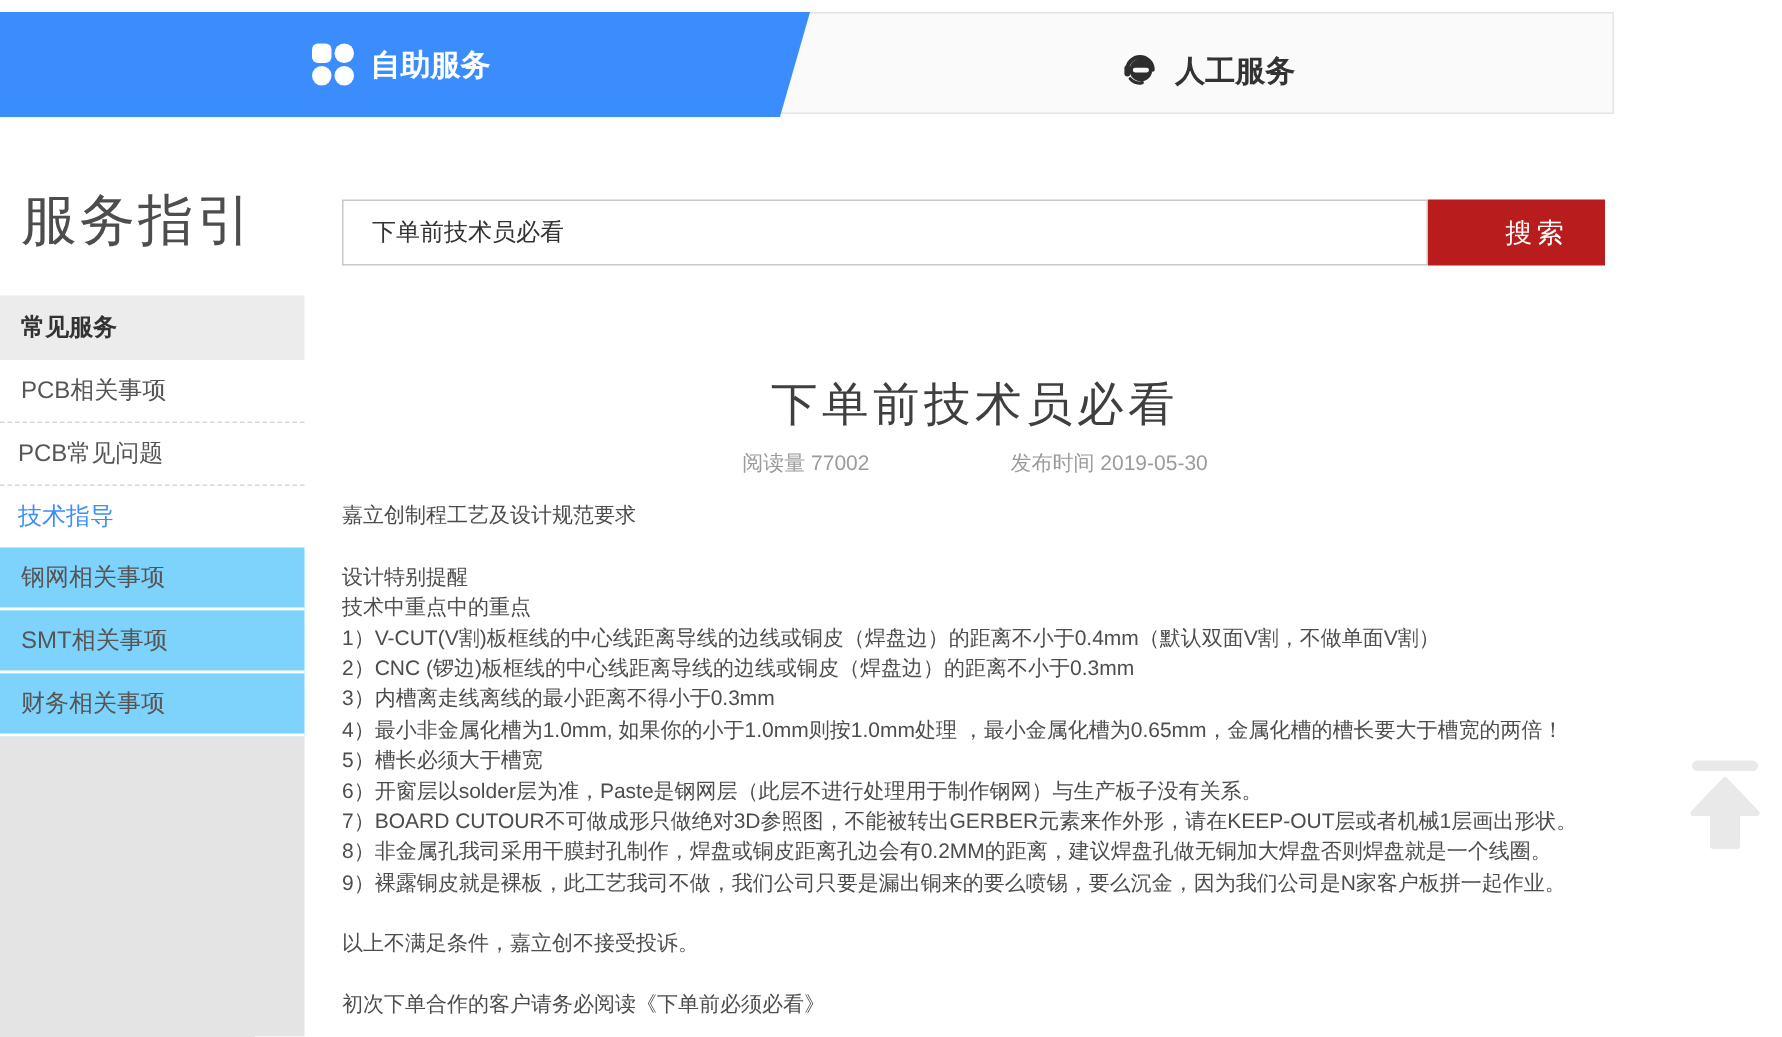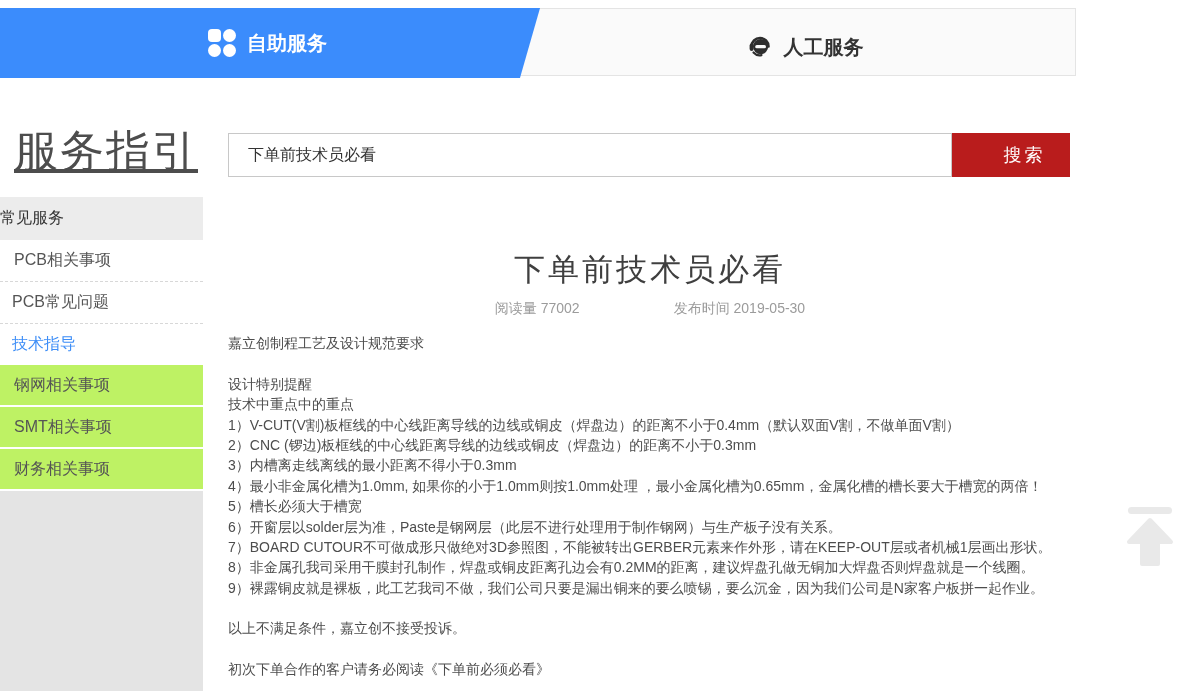--- a/index.html
+++ b/index.html
@@ -18,31 +18,31 @@
   .tab-self { position:absolute; left:0; top:8px; width:535px; height:70px;
               display:flex; align-items:center; justify-content:center; gap:11px;
               color:#fff; font-size:20px; font-weight:bold; cursor:pointer; }
   .apps-icon { width:28px; height:28px; display:grid; grid-template-columns:13px 13px;
                grid-template-rows:13px 13px; gap:2px; }
   .apps-icon span { background:#fff; border-radius:50%; }
   .apps-icon span:first-child { border-radius:4px; }
 
   
   .sidebar { position:absolute; left:0; top:78px; width:203px; height:613px; background:#fff; }
-  .side-title { position:absolute; left:14px; top:44px; font-size:44px; font-weight:400;
-                color:#4d4d4d; letter-spacing:2px;text-decoration:underline; }
+  .side-title { position:absolute; left:14px; top:44px; font-size:37px; font-weight:400;
+                color:#4d4d4d; letter-spacing:2px; }
   .side-nav { position:absolute; left:0; top:119px; width:203px; }
   .side-item { width:203px; display:flex; align-items:center; font-size:16px;
                color:#555; cursor:pointer; }
-  .side-item.header { height:43px; background:#ececec; font-weight:normal; color:#333;
-                      }
+  .side-item.header { height:43px; background:#ececec; font-weight:bold; color:#333;
+                      padding-left:14px; }
   .side-item.item { height:41px; padding-left:14px; background:#fff; }
   .side-item.subitem { height:41px; padding-left:12px; background:#fff; }
   .side-item.active { color:#3e8ef7; }
-  .side-item.collapsed { height:42px; padding-left:14px; background:#bef264;
+  .side-item.collapsed { height:42px; padding-left:14px; background:#7dd3fc;
                          border-bottom:2px solid #fff; }
   .dashed { width:203px; border-top:1px dashed #d8d8d8; }
   .side-filler { position:absolute; left:0; top:413px; width:203px; height:200px;
                  background:#e4e4e4; }
 
   
   .search-input { position:absolute; left:228px; top:133px; width:724px; height:44px;
                   border:1px solid #c8c8c8; outline:none; font-size:16px; color:#333;
                   padding-left:19px; font-family:inherit; }
   .search-btn { position:absolute; left:952px; top:133px; width:118px; height:44px;

